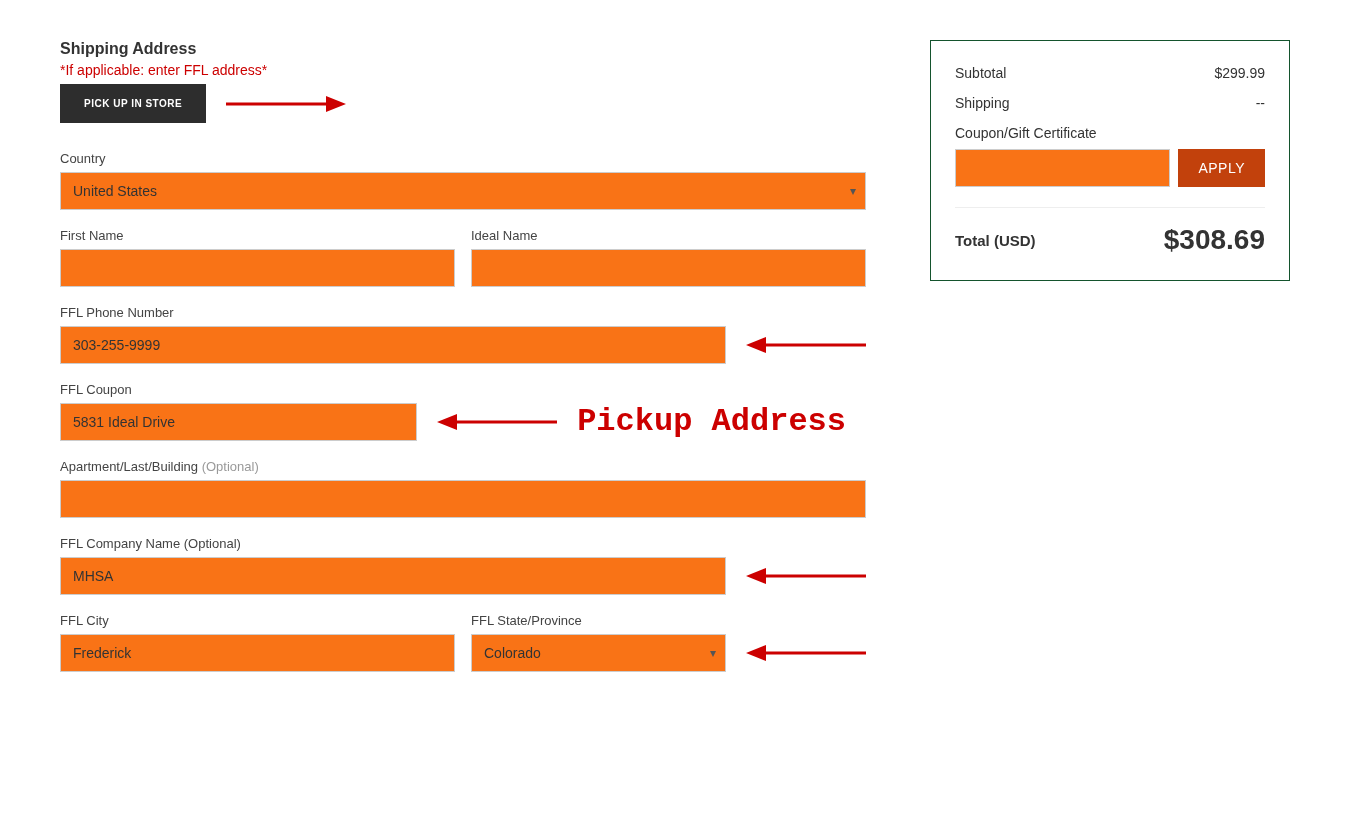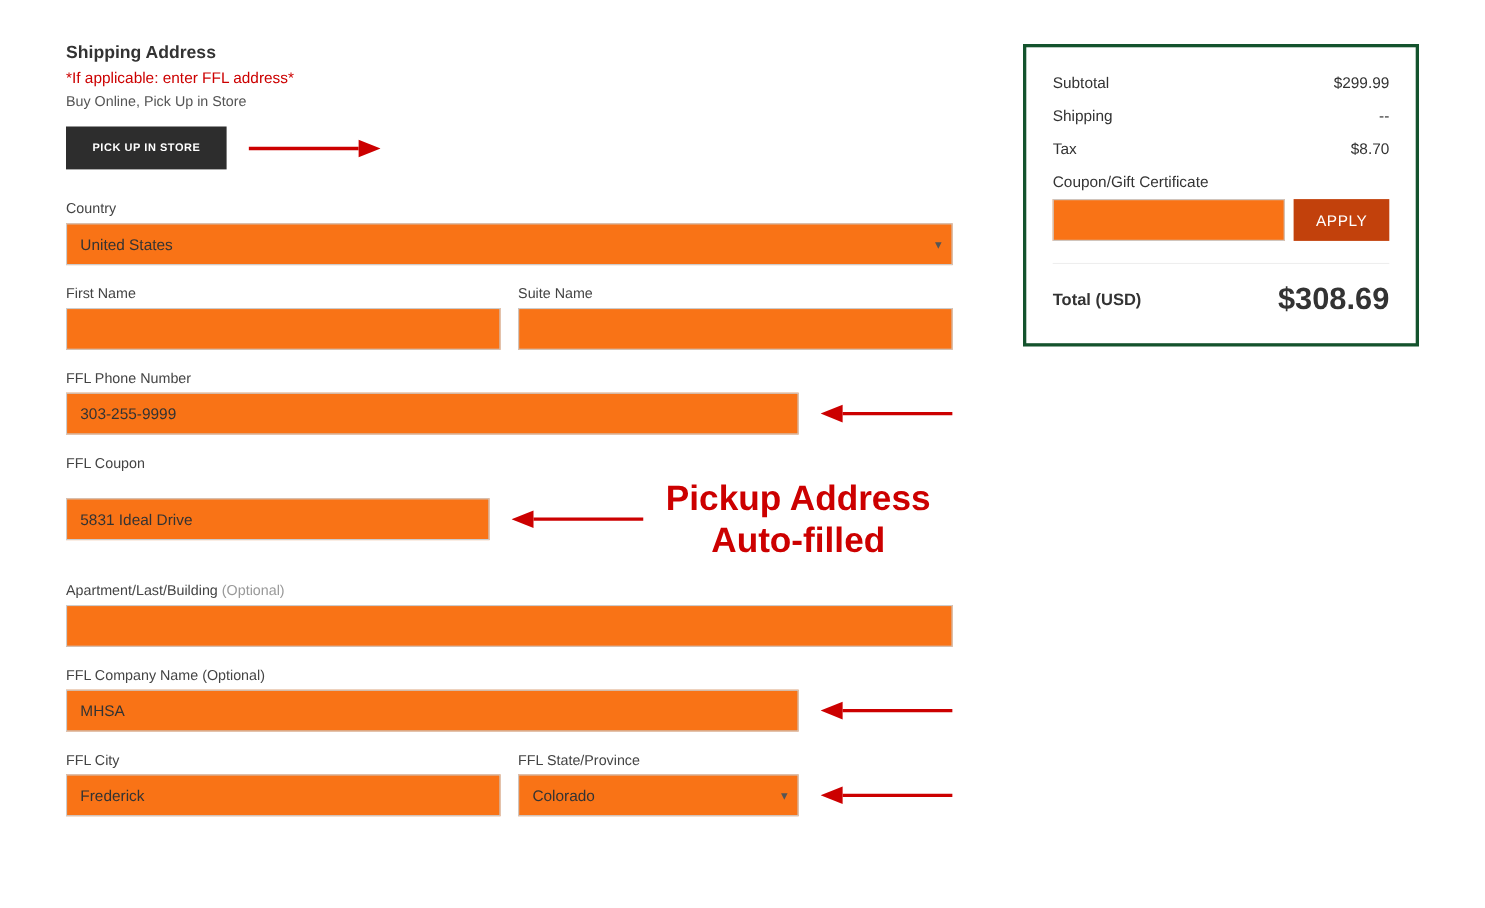--- a/index.html
+++ b/index.html
@@ -141,27 +141,28 @@
     .annotation-area {
       display: flex;
       align-items: center;
       justify-content: flex-end;
       padding-right: 20px;
     }
     .annotation-text {
       color: #cc0000;
       font-size: 32px;
       font-weight: 700;
-      text-align: center;
+      text-align: right;
       line-height: 1.2;
+      font-family: Liberation Mono, monospace;
     }
 
     
     .order-summary {
-      border: 3px solid #14532d;
+      border: 1px solid #14532d;
       padding: 24px;
       background: #fff;
     }
     .summary-row {
       display: flex;
       justify-content: space-between;
       align-items: center;
       margin-bottom: 14px;
       font-size: 14px;
     }
@@ -222,21 +223,20 @@
   </style>
 </head>
 <body>
 
 <div class="page-container">
 
   <div class="left-column">
 
     <div class="section-title">Shipping Address</div>
     <div class="ffl-notice">*If applicable: enter FFL address*</div>
-    <div class="buy-online-text">Buy Online, Pick Up in Store</div>
 
     <div class="pickup-button-row">
       <button class="pickup-btn">PICK UP IN STORE</button>
       <div class="arrow-right">
         <svg viewBox="0 0 120 24" fill="none" xmlns="http://www.w3.org/2000/svg">
           <line x1="0" y1="12" x2="100" y2="12" stroke="#cc0000" stroke-width="3"></line>
           <polygon points="100,4 120,12 100,20" fill="#cc0000"></polygon>
         </svg>
       </div>
     </div>
@@ -250,21 +250,21 @@
         <span class="chevron">▾</span>
       </div>
     </div>
 
     <div class="form-row">
       <div class="form-group">
         <label class="form-label">First Name</label>
         <input type="text" value="" style="">
       </div>
       <div class="form-group">
-        <label class="form-label">Suite Name</label>
+        <label class="form-label">Ideal Name</label>
         <input type="text" value="" style="">
       </div>
     </div>
 
     <div class="form-group">
       <label class="form-label">FFL Phone Number</label>
       <div class="field-with-arrow">
         <div class="field-input">
           <input type="text" value="303-255-9999" style="">
         </div>
@@ -285,21 +285,20 @@
         </div>
         <div class="red-arrow">
           <svg viewBox="0 0 120 24" fill="none" xmlns="http://www.w3.org/2000/svg">
             <line x1="120" y1="12" x2="20" y2="12" stroke="#cc0000" stroke-width="3"></line>
             <polygon points="20,4 0,12 20,20" fill="#cc0000"></polygon>
           </svg>
         </div>
         <div class="annotation-area">
           <div class="annotation-text">
             <span>Pickup Address</span><br>
-            <span>Auto-filled</span>
           </div>
         </div>
       </div>
     </div>
 
     <div class="form-group">
       <label class="form-label">
         <span>Apartment/Last/Building</span>
         <span class="optional">(Optional)</span>
       </label>
@@ -353,24 +352,20 @@
       <div class="summary-row">
         <span class="summary-label">Subtotal</span>
         <span class="summary-value">$299.99</span>
       </div>
 
       <div class="summary-row">
         <span class="summary-label">Shipping</span>
         <span class="summary-value">--</span>
       </div>
 
-      <div class="summary-row">
-        <span class="summary-label">Tax</span>
-        <span class="summary-value">$8.70</span>
-      </div>
 
       <div class="coupon-label">Coupon/Gift Certificate</div>
       <div class="coupon-row">
         <input class="coupon-input" type="text" value="" style="">
         <button class="apply-btn">APPLY</button>
       </div>
 
       <hr class="divider">
 
       <div class="summary-row total-row">

